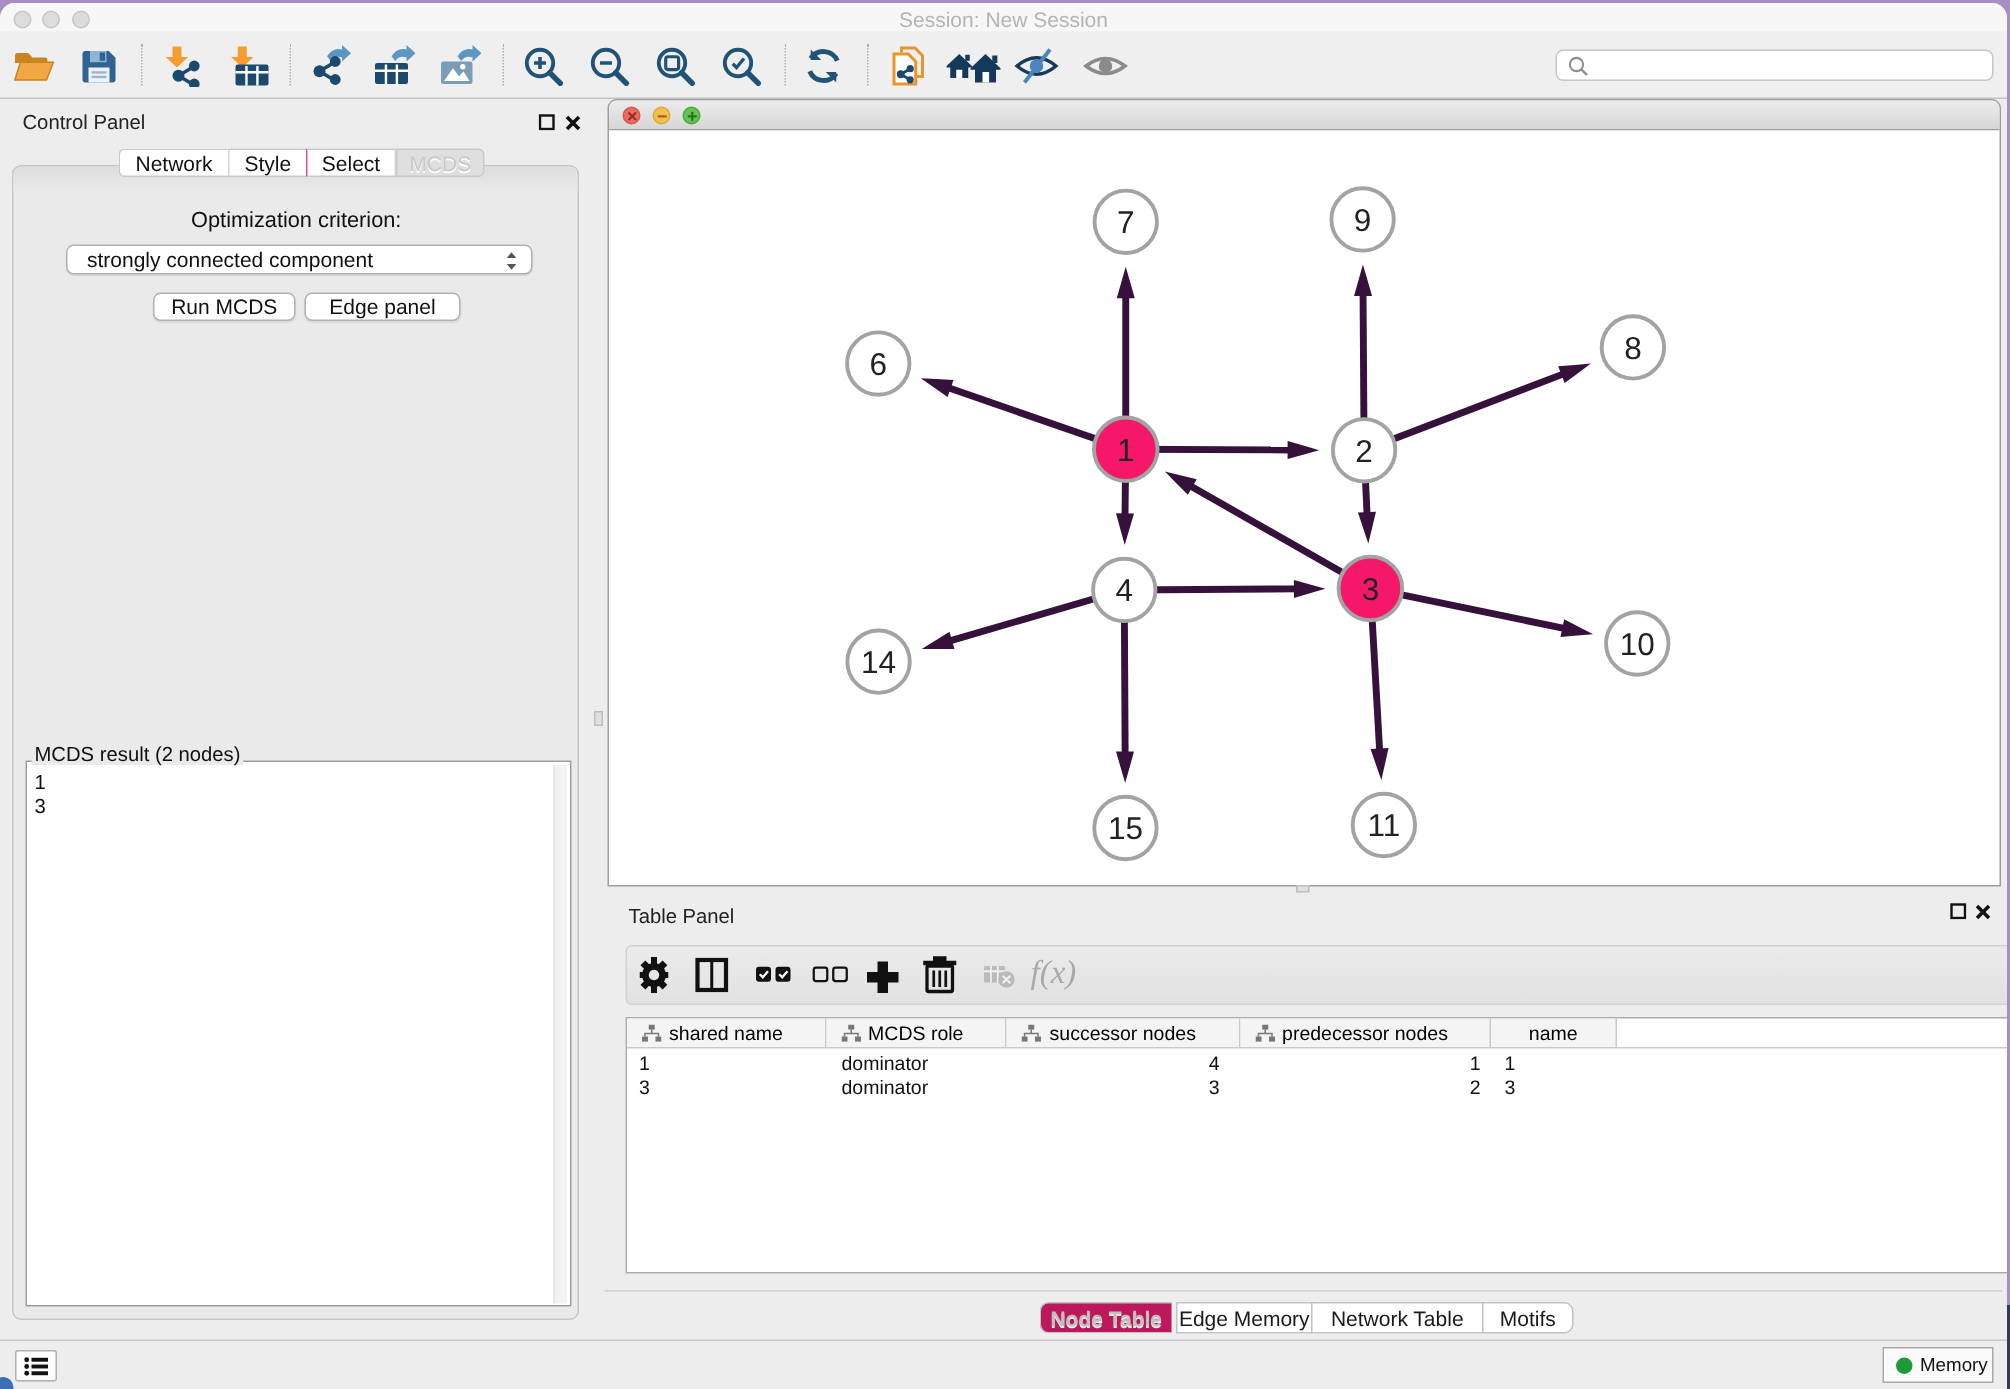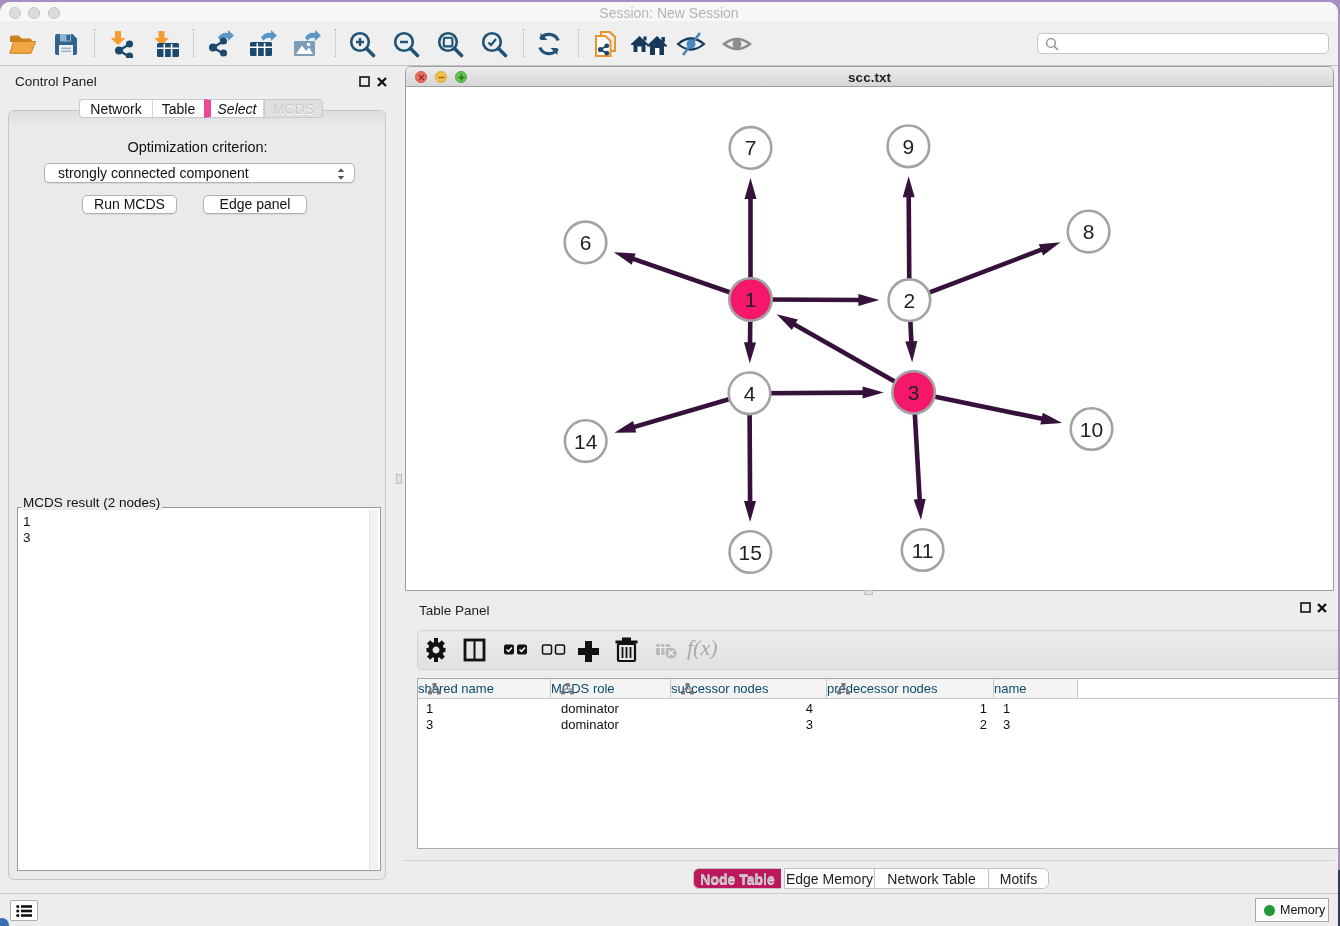--- a/index.html
+++ b/index.html
@@ -34,21 +34,21 @@
 #nettitle .t { position:absolute; width:100%; text-align:center; top:3px; font-size:13.5px; font-weight:bold; color:#222; }
 .mac { position:absolute; top:4px; width:12px; height:12px; border-radius:50%; }
 .mac svg { display:block; }
 #graph { position:absolute; left:0; top:21px; }
 
 
 #tp { position:absolute; left:403px; top:595px; width:932px; height:296px; background:#ededed; }
 #tptitle { position:absolute; left:16px; top:6px; font-size:13.5px; color:#222; }
 #tptools { position:absolute; left:14px; top:33px; width:1318px; height:40px; background:linear-gradient(#ebebeb,#e1e1e1); border:1px solid #d2d2d2; border-radius:4px; }
 #tbl { position:absolute; left:14px; top:81px; width:1318px; height:171px; background:#fff; border:1px solid #ababab; }
-.th { position:absolute; top:0; height:19px; background:#f4f4f4; border-right:1px solid #c9c9c9; font-size:13px; color:#0c4a6e; line-height:19px; }
+.th { position:absolute; top:0; height:19px; background:#f4f4f4; border-right:1px solid #c9c9c9; font-size:13px; color:#000000; text-align:center; line-height:19px; }
 #thline { position:absolute; left:0; top:19px; width:1316px; height:1px; background:#c9c9c9; }
 .td { position:absolute; font-size:13px; color:#111; height:16px; line-height:16px; }
 #tpline { position:absolute; left:0px; top:263px; width:932px; height:1px; background:#d0d0d0; }
 #tptabs { position:absolute; left:290px; top:271px; height:21px; }
 .tptab { position:absolute; top:0; height:21px; font-size:14px; text-align:center; line-height:20px; border-top:1px solid #c2c2c2; border-bottom:1px solid #c2c2c2; }
 
 
 #status { position:absolute; left:0; top:891px; width:1338px; height:33px; background:#ededed; border-top:1px solid #c9c9c9; }
 #listbtn { position:absolute; left:10px; top:6px; width:28px; height:21px; background:#fdfdfd; border:1px solid #b0b0b0; border-radius:2px; }
 #membtn { position:absolute; left:1255px; top:4px; width:74px; height:24px; background:#fbfbfb; border:1px solid #a8a8a8; font-size:12.5px; color:#111; }
@@ -189,41 +189,40 @@
         <rect x="1" y="1" width="9" height="9" fill="none" stroke="#111" stroke-width="1.6"></rect>
       </svg>
     <svg style="position:absolute;left:376px;top:10px;" width="12" height="12" viewBox="0 0 12 12">
         <path d="M2 2 L10 10 M10 2 L2 10" stroke="#111" stroke-width="2.4"></path>
       </svg>
     <div id="cppane">
         <div class="band"></div>
       </div>
     <div id="cptabs">
       <div class="cptab" style="left:0; width:73px; border-left:1px solid #c9c9c9; border-radius:4px 0 0 4px;text-align:center;">Network</div>
-      <div class="cptab" style="left:73px; width:52px; border-left:1px solid #d6d6d6;">Table</div>
-      <div class="cptab" style="left:125px; width:60px; border-left:7px solid #ec4899; border-right:1px solid #d6d6d6;font-style:italic;">Select</div>
+      <div class="cptab" style="left:73px; width:52px; border-left:1px solid #d6d6d6;">Style</div>
+      <div class="cptab" style="left:125px; width:60px; border-left:1px solid #ec4899; border-right:1px solid #d6d6d6;">Select</div>
       <div class="cptab" style="left:185px; width:59px; background:#dfdfdf; border:1px solid #c9c9c9; border-radius:0 4px 4px 0; color:#c9c9c9; text-shadow:0 1px 0 #fff;">MCDS</div>
     </div>
     <div id="dropdown">strongly connected component
       <svg style="position:absolute;right:8px;top:3px;" width="10" height="14" viewBox="0 0 10 14">
         <path d="M1.8 5 L5 1.2 L8.2 5 z M1.8 9 L5 12.8 L8.2 9 z" fill="#555"></path>
       </svg>
     </div>
     <div id="optlabel">Optimization criterion:</div>
-    <div class="btn" style="left:82px; width:95px;">Run MCDS</div>
+    <div class="btn" style="left:102px; width:95px;">Run MCDS</div>
     <div class="btn" style="left:203px; width:104px;">Edge panel</div>
     <div id="fieldset">
         <div id="fsscroll"></div>
       </div>
     <div id="fslegend">MCDS result (2 nodes)</div>
     <div id="fstext">1<br>3</div>
   </div>
   <div id="netwin">
     <div id="nettitle">
-      <div class="t">scc.txt</div>
       <div class="mac" style="left:8.5px; background:#ec6a5e; border:0.5px solid #d85850;">
           <svg width="11" height="11" viewBox="0 0 11 11">
             <path d="M3 3 L8 8 M8 3 L3 8" stroke="#8e2e27" stroke-width="1.3"></path>
           </svg>
         </div>
       <div class="mac" style="left:28.5px; background:#f5bf4f; border:0.5px solid #dfa936;">
           <svg width="11" height="11" viewBox="0 0 11 11">
             <path d="M2.5 5.5 H8.5" stroke="#99681a" stroke-width="1.5"></path>
           </svg>
         </div>

